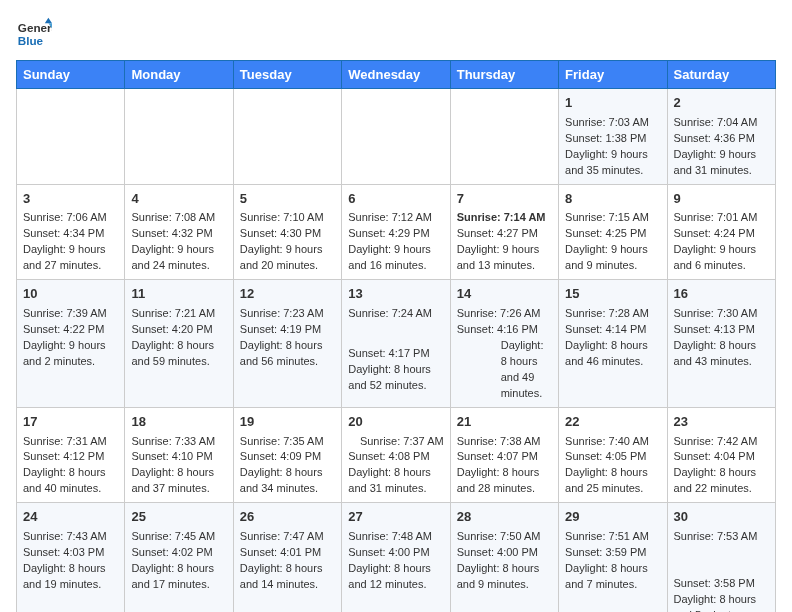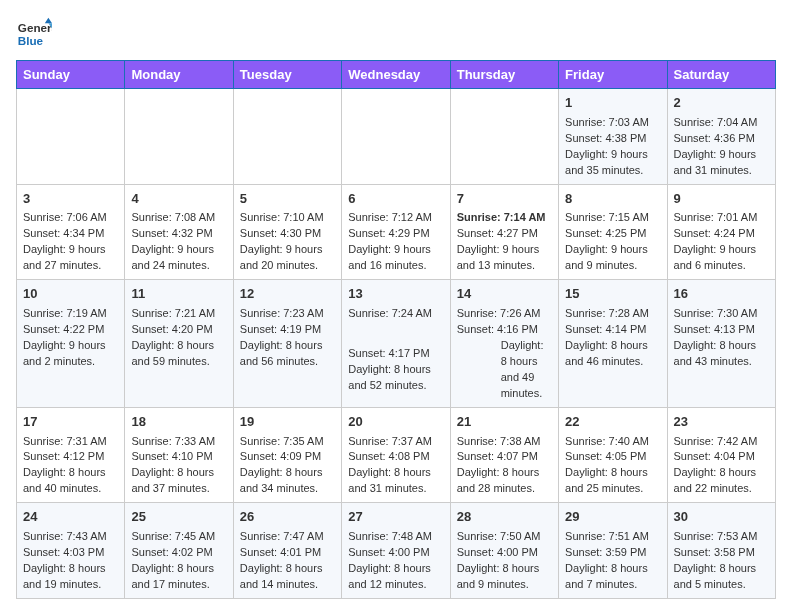--- a/index.html
+++ b/index.html
@@ -46,21 +46,21 @@
       color: #444;
       font-weight: normal;
     }
     .calendar-table {
       width: 100%;
       border-collapse: collapse;
       margin-top: 8px;
       font-size: 11px;
     }
     .calendar-table thead tr th {
-      background-color: #8b5cf6;
+      background-color: #3b82f6;
       color: #fff;
       text-align: left;
       padding: 6px 6px;
       font-size: 13px;
       font-weight: bold;
       border: 1px solid #1a6eb5;
     }
     .calendar-table tbody tr td {
       vertical-align: top;
       padding: 5px 6px;
@@ -129,21 +129,21 @@
   <tbody id="calendar-body">
   <tr>
         <td class="empty-cell"></td>
         <td class="empty-cell"></td>
         <td class="empty-cell"></td>
         <td class="empty-cell"></td>
         <td class="empty-cell"></td>
         <td>
           <span class="day-number">1</span>
           <span style="display: block;">Sunrise: 7:03 AM</span>
-          <span style="display: block;">Sunset: 4:38 PM</span>
+          <span style="display: block;">Sunset: 1:38 PM</span>
           <span style="display: block;">Daylight: 9 hours and 35 minutes.</span>
         </td>
         <td>
           <span class="day-number">2</span>
           <span style="display: block;">Sunrise: 7:04 AM</span>
           <span style="display: block;">Sunset: 4:36 PM</span>
           <span style="display: block;">Daylight: 9 hours and 31 minutes.</span>
         </td>
       </tr>
       <tr>
@@ -186,21 +186,21 @@
         <td>
           <span class="day-number">9</span>
           <span style="display: block;">Sunrise: 7:01 AM</span>
           <span style="display: block;">Sunset: 4:24 PM</span>
           <span style="display: block;">Daylight: 9 hours and 6 minutes.</span>
         </td>
       </tr>
       <tr>
         <td>
           <span class="day-number">10</span>
-          <span style="display: block;">Sunrise: 7:19 AM</span>
+          <span style="display: block;">Sunrise: 7:39 AM</span>
           <span style="display: block;">Sunset: 4:22 PM</span>
           <span style="display: block;">Daylight: 9 hours and 2 minutes.</span>
         </td>
         <td>
           <span class="day-number">11</span>
           <span style="display: block;">Sunrise: 7:21 AM</span>
           <span style="display: block;">Sunset: 4:20 PM</span>
           <span style="display: block;">Daylight: 8 hours and 59 minutes.</span>
         </td>
         <td>
@@ -248,21 +248,21 @@
           <span style="display: block;">Daylight: 8 hours and 37 minutes.</span>
         </td>
         <td>
           <span class="day-number">19</span>
           <span style="display: block;">Sunrise: 7:35 AM</span>
           <span style="display: block;">Sunset: 4:09 PM</span>
           <span style="display: block;">Daylight: 8 hours and 34 minutes.</span>
         </td>
         <td>
           <span class="day-number">20</span>
-          <span style="display: block;">Sunrise: 7:37 AM</span>
+          <span style="display: block; text-align: right;">Sunrise: 7:37 AM</span>
           <span style="display: block;">Sunset: 4:08 PM</span>
           <span style="display: block;">Daylight: 8 hours and 31 minutes.</span>
         </td>
         <td>
           <span class="day-number">21</span>
           <span style="display: block;">Sunrise: 7:38 AM</span>
           <span style="display: block;">Sunset: 4:07 PM</span>
           <span style="display: block;">Daylight: 8 hours and 28 minutes.</span>
         </td>
         <td>
@@ -311,18 +311,18 @@
         </td>
         <td>
           <span class="day-number">29</span>
           <span style="display: block;">Sunrise: 7:51 AM</span>
           <span style="display: block;">Sunset: 3:59 PM</span>
           <span style="display: block;">Daylight: 8 hours and 7 minutes.</span>
         </td>
         <td>
           <span class="day-number">30</span>
           <span style="display: block;">Sunrise: 7:53 AM</span>
-          <span style="display: block;">Sunset: 3:58 PM</span>
+          <span style="display: block; margin-top: 31px;">Sunset: 3:58 PM</span>
           <span style="display: block;">Daylight: 8 hours and 5 minutes.</span>
         </td>
       </tr>
     </tbody>
 </table>
 
 </body></html>

